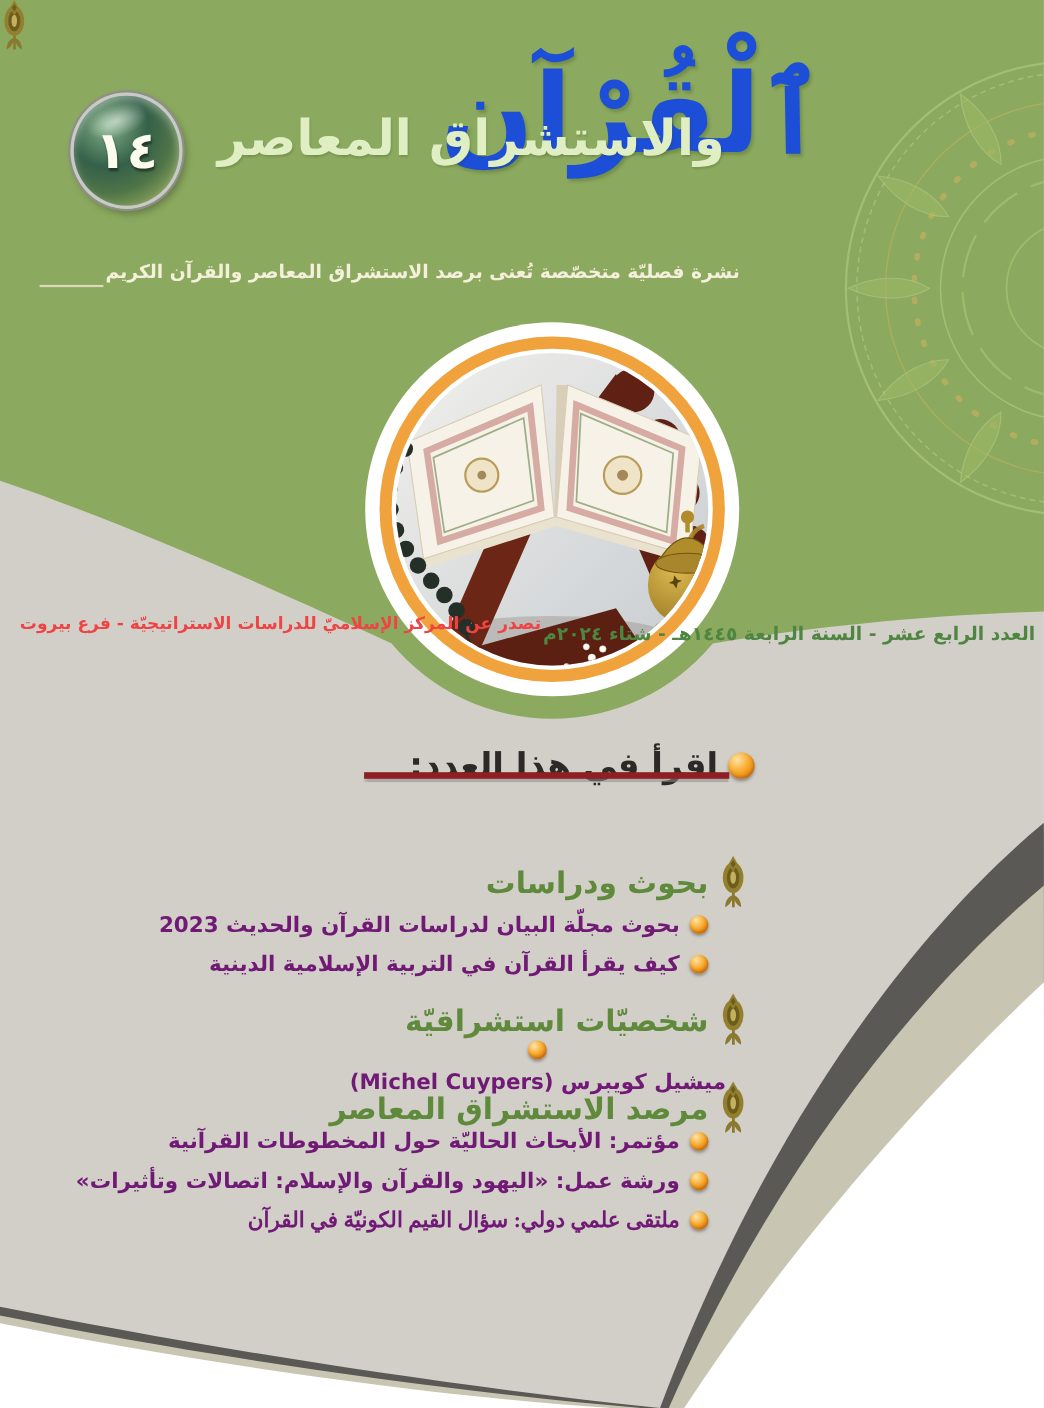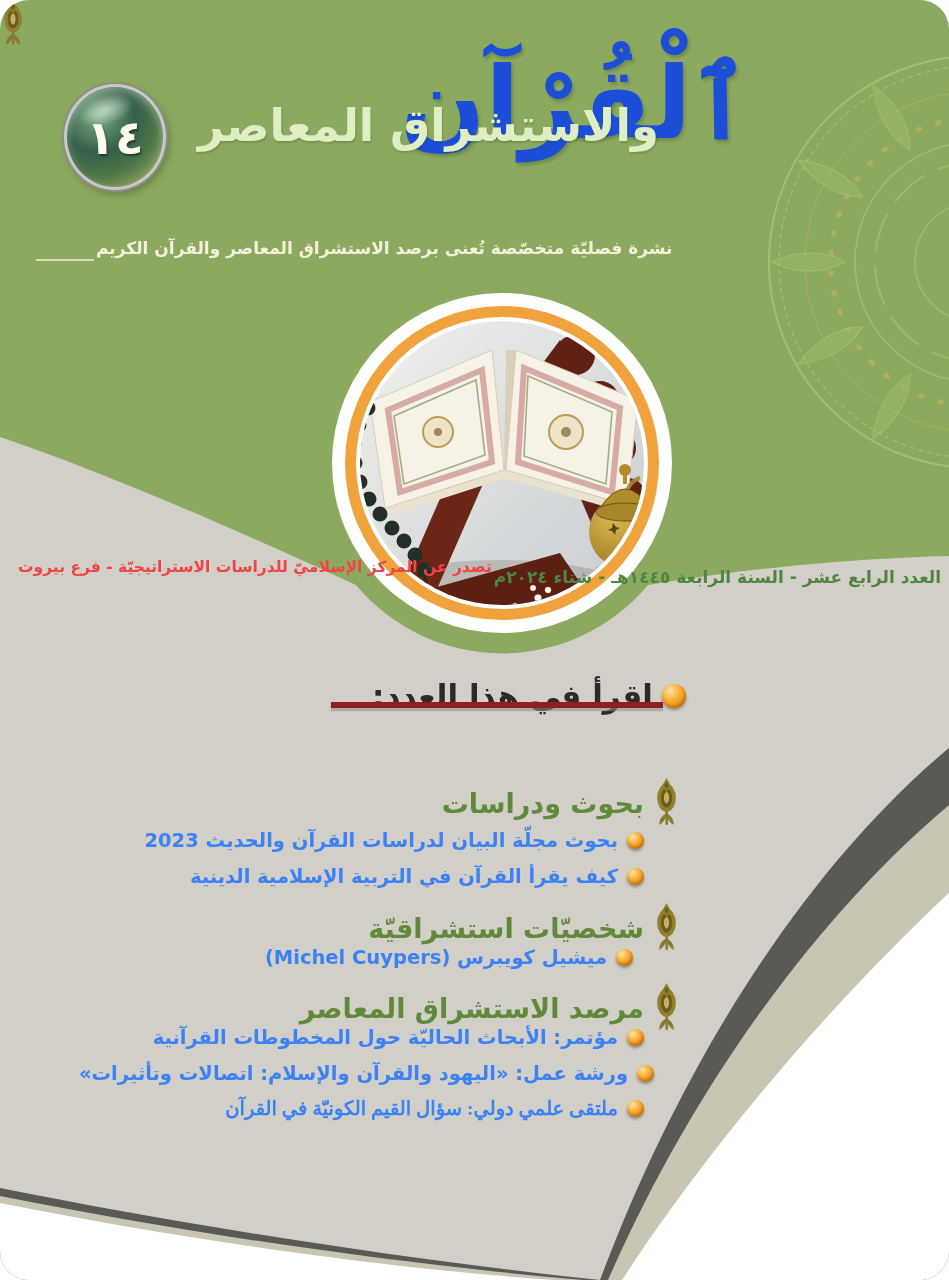--- a/index.html
+++ b/index.html
@@ -1,17 +1,17 @@
 <!DOCTYPE html>
 <html lang="ar" dir="rtl"><head>
 <meta charset="utf-8">
 <style>
   html,body{margin:0;padding:0;background:#ffffff;}
   body{font-family:"DejaVu Sans", sans-serif;}
-  .page{position:relative;width:949px;height:1280px;overflow:hidden;background:#ffffff;border-radius:29px;}
+  .page{position:relative;width:949px;height:1280px;overflow:hidden;background:#ffffff;}
   .bg{position:absolute;left:0;top:0;width:949px;height:1280px;}
   .abs{position:absolute;}
 
   
   .badge{left:64px;top:84px;width:96px;height:100px;border-radius:50%;
     background:radial-gradient(circle at 32% 28%, #7fae84 0%, #35604a 38%, #4e7448 62%, #94aa5e 88%, #a9b86c 100%);
     border:3px solid #c9c9c5;box-shadow:0 0 0 2px #8e8e8a, 3px 4px 8px rgba(0,0,0,.30), inset 0 4px 8px rgba(255,255,255,.35);
     display:flex;align-items:center;justify-content:center;}
   .badge::after{content:"";position:absolute;left:10px;top:8px;width:58px;height:30px;border-radius:50%;
     background:radial-gradient(ellipse at center, rgba(255,255,255,.55), rgba(255,255,255,0) 70%);transform:rotate(-18deg);}
@@ -29,29 +29,29 @@
   .publisher{left:18px;top:558px;font-size:15.5px;font-weight:bold;color:#ef4444;white-space:nowrap;}
   .issueline{right:8px;top:567px;font-size:17px;font-weight:bold;color:#4e8540;white-space:nowrap;}
 
   
   .row{display:flex;flex-direction:row;align-items:center;gap:9px;direction:rtl;margin-top:33px;}
   .toc-heading{right:263px;top:645px;}
   .toc-heading .txt{font-size:31px;font-weight:bold;color:#2c2926;white-space:nowrap;}
   .underline{right:286px;top:702px;width:332px;height:6px;background:#8e2023;box-shadow:0 3px 1px rgba(146,140,132,.55);}
   .sec-title{justify-content:space-between;}
   .sec-title .txt{font-size:27px;font-weight:bold;color:#5f8a3c;white-space:nowrap;}
-  .item .txt{font-size:19.5px;font-weight:bold;color:#3b82f6;white-space:nowrap;}
+  .item .txt{font-size:19.5px;font-weight:bold;color:#701a75;white-space:nowrap;}
   .ball{width:17px;height:17px;border-radius:50%;flex:0 0 auto;
     background:radial-gradient(circle at 34% 28%, #ffe3a6 0%, #f8ac2e 45%, #e07f0a 90%);
     box-shadow:0 2px 3px rgba(0,0,0,.35), inset -1px -2px 3px rgba(160,70,0,.5);}
   .ball.big{width:24px;height:24px;}
   .orn{width:27px;height:50px;flex:0 0 auto;}
   .s1t{right:269px;top:745px;} .s1i1{right:305px;top:796px;} .s1i2{right:305px;top:832px;}
-  .s2t{right:269px;top:870px;} .s2i1{right:316px;top:913px;}
-  .s3t{right:269px;top:950px;} .s3i1{right:305px;top:993px;} .s3i2{right:295px;top:1029px;}
+  .s2t{right:269px;top:870px;} .s2i1{right:289px;top:913px;flex-direction:column;}
+  .s3t{right:269px;top:950px;} .s3i1{right:305px;top:993px;} .s3i2{right:305px;top:1029px;}
   .s3i3{right:305px;top:1064px;font-family:Liberation Serif, serif;} .s3i4{right:305px;top:1098px;}
 </style>
 </head>
 <body>
 
 <div class="page">
 
   <svg class="bg" viewBox="0 0 949 1280" aria-hidden="true">
     <defs>
       <linearGradient id="cbg" x1="0" y1="0" x2="1" y2="1">

